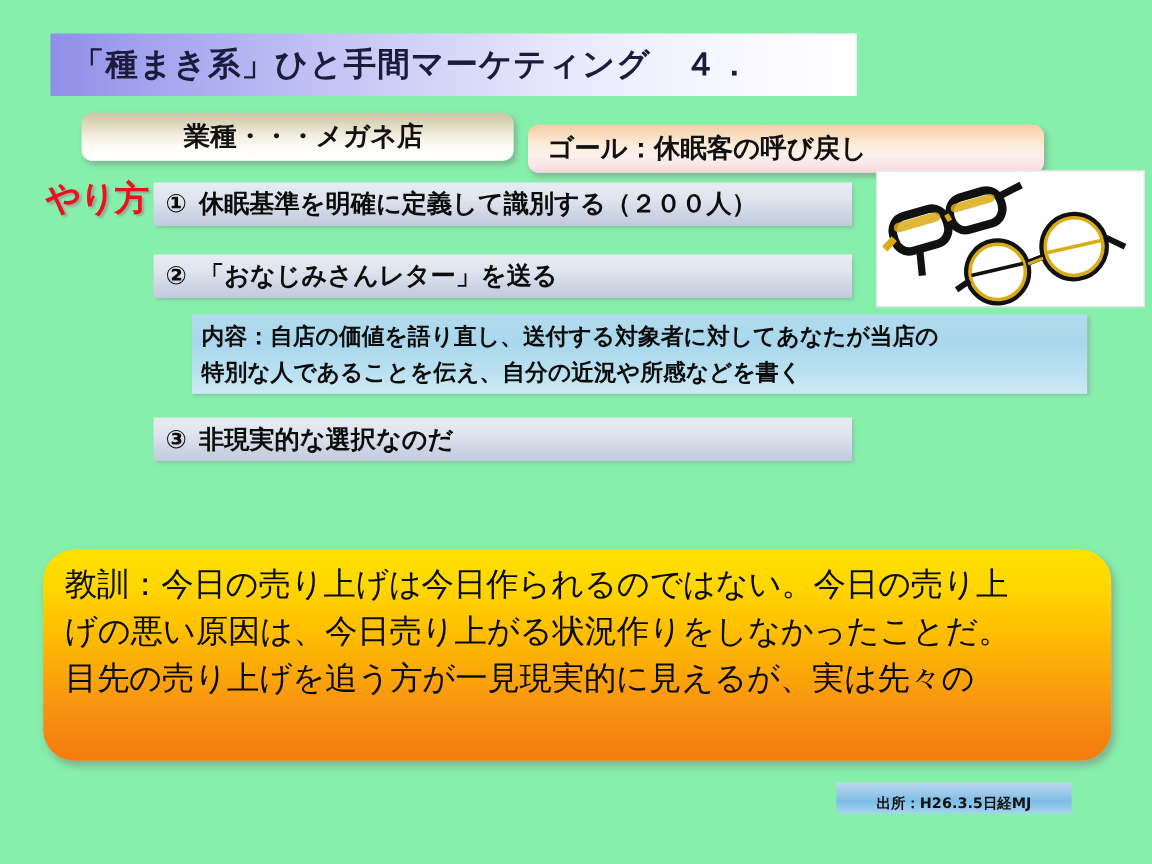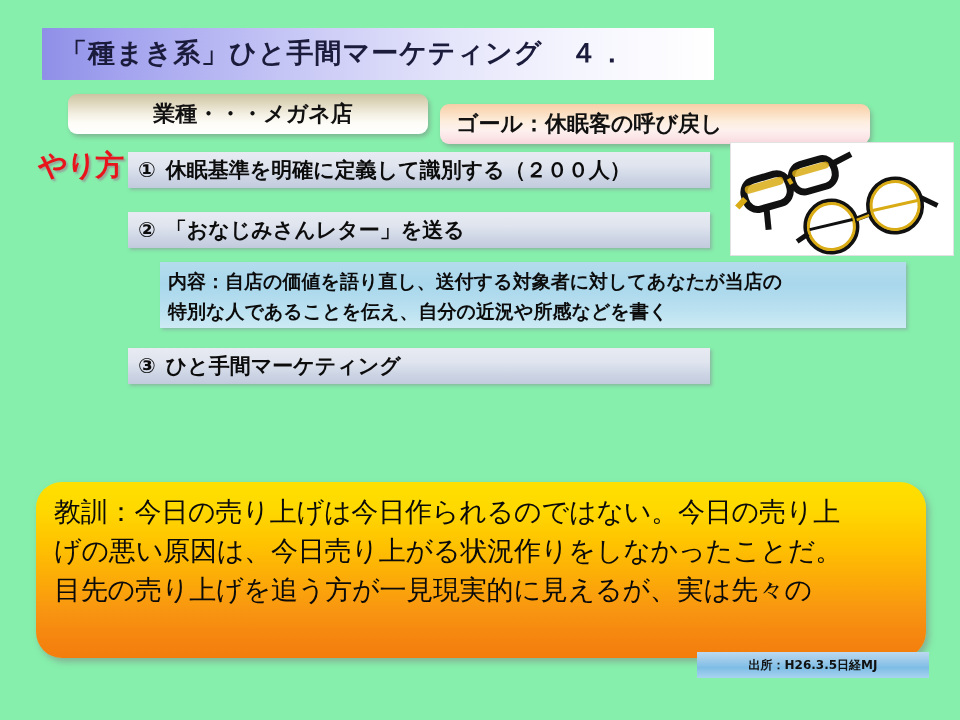--- a/index.html
+++ b/index.html
@@ -150,21 +150,21 @@
     font-size: 20px;
     font-weight: bold;
     color: #0a0a0a;
     line-height: 30px;
     white-space: nowrap;
   }
 
   
   .lesson-box {
     position: absolute;
-    left: 36px; top: 482px;
+    left: 36px; top: 458px;
     width: 890px; height: 176px;
     background: linear-gradient(to bottom,
         #ffe000 0%, #ffd800 16%, #ffc400 34%, #fcab08 55%,
         #f89411 74%, #f5840f 90%, #f37c0d 100%);
     border-radius: 26px;
     box-shadow: 3px 4px 6px rgba(130,130,130,0.55);
     padding: 10px 24px 0 18px;
     box-sizing: border-box;
   }
   .lesson-box .line {
@@ -173,25 +173,25 @@
     color: #0a0a0a;
     line-height: 39px;
     white-space: nowrap;
     letter-spacing: -0.2px;
   }
 
   
   .source-box {
     position: absolute;
     left: 697px; top: 652px;
-    width: 232px; height: 26px;
+    width: 196px; height: 26px;
     background: linear-gradient(to bottom,
         #bcd9f0 0%, #9fcbea 30%, #7ebde6 60%, #a8d3ef 100%);
     display: flex;
-    align-items: center;
+    align-items: flex-end;
     justify-content: center;
   }
   .source-box span {
     font-size: 12px;
     font-weight: bold;
     color: #111;
     white-space: nowrap;
   }
 
   
@@ -234,21 +234,21 @@
     <span class="step-text">「おなじみさんレター」を送る</span>
   </div>
 
   <div class="detail-box">
     <div class="line">内容：自店の価値を語り直し、送付する対象者に対してあなたが当店の</div>
     <div class="line">特別な人であることを伝え、自分の近況や所感などを書く</div>
   </div>
 
   <div class="step" id="step3">
     <span class="step-num">③</span>
-    <span class="step-text">ひと手間マーケティング</span>
+    <span class="step-text">非現実的な選択なのだ</span>
   </div>
 
 
   <div class="lesson-box">
     <div class="line">教訓：今日の売り上げは今日作られるのではない。今日の売り上</div>
     <div class="line">げの悪い原因は、今日売り上がる状況作りをしなかったことだ。</div>
     <div class="line">目先の売り上げを追う方が一見現実的に見えるが、実は先々の</div>
   </div>
 
   <div class="source-box">

